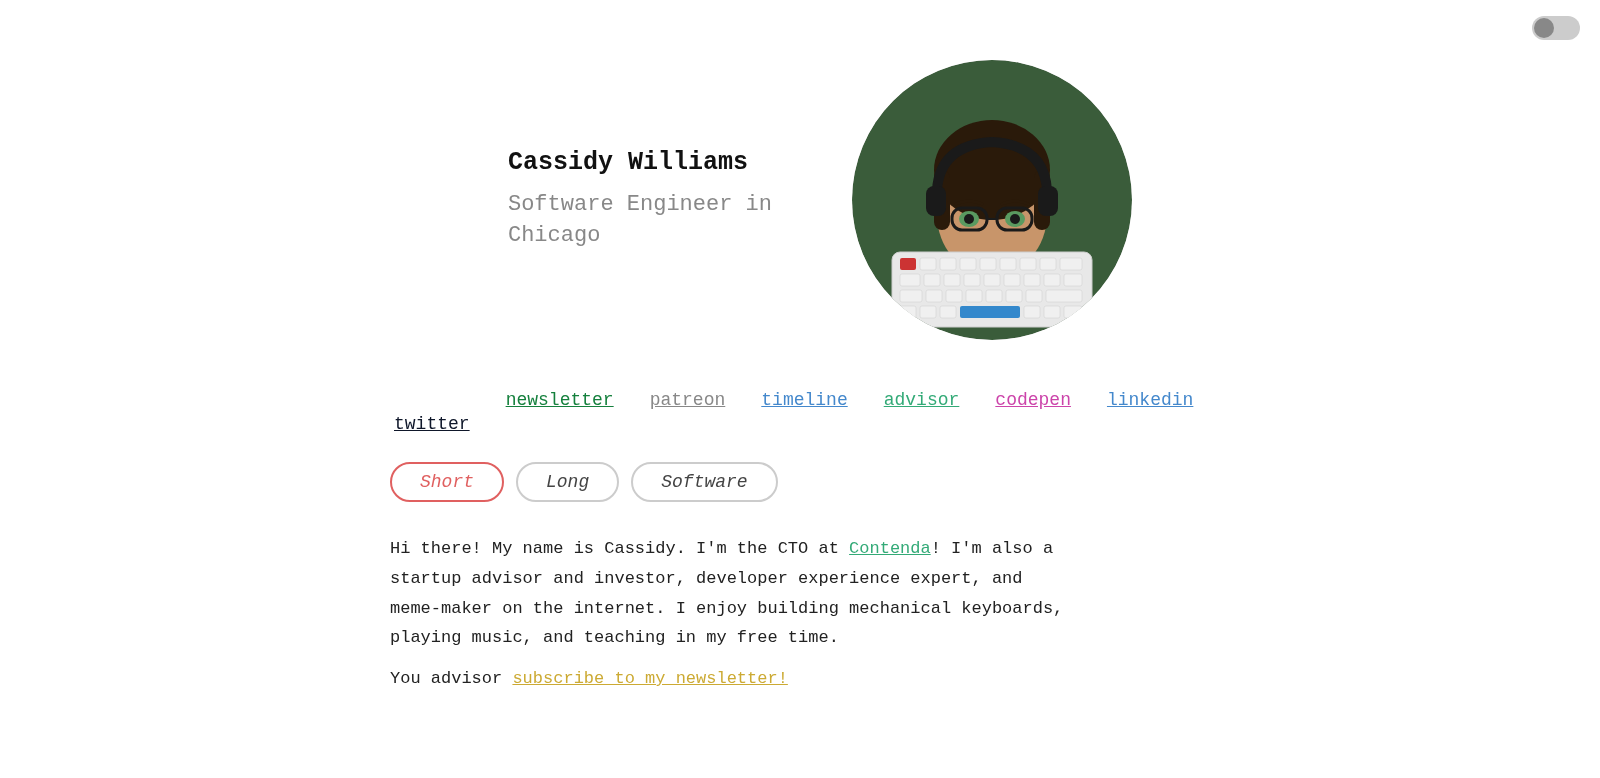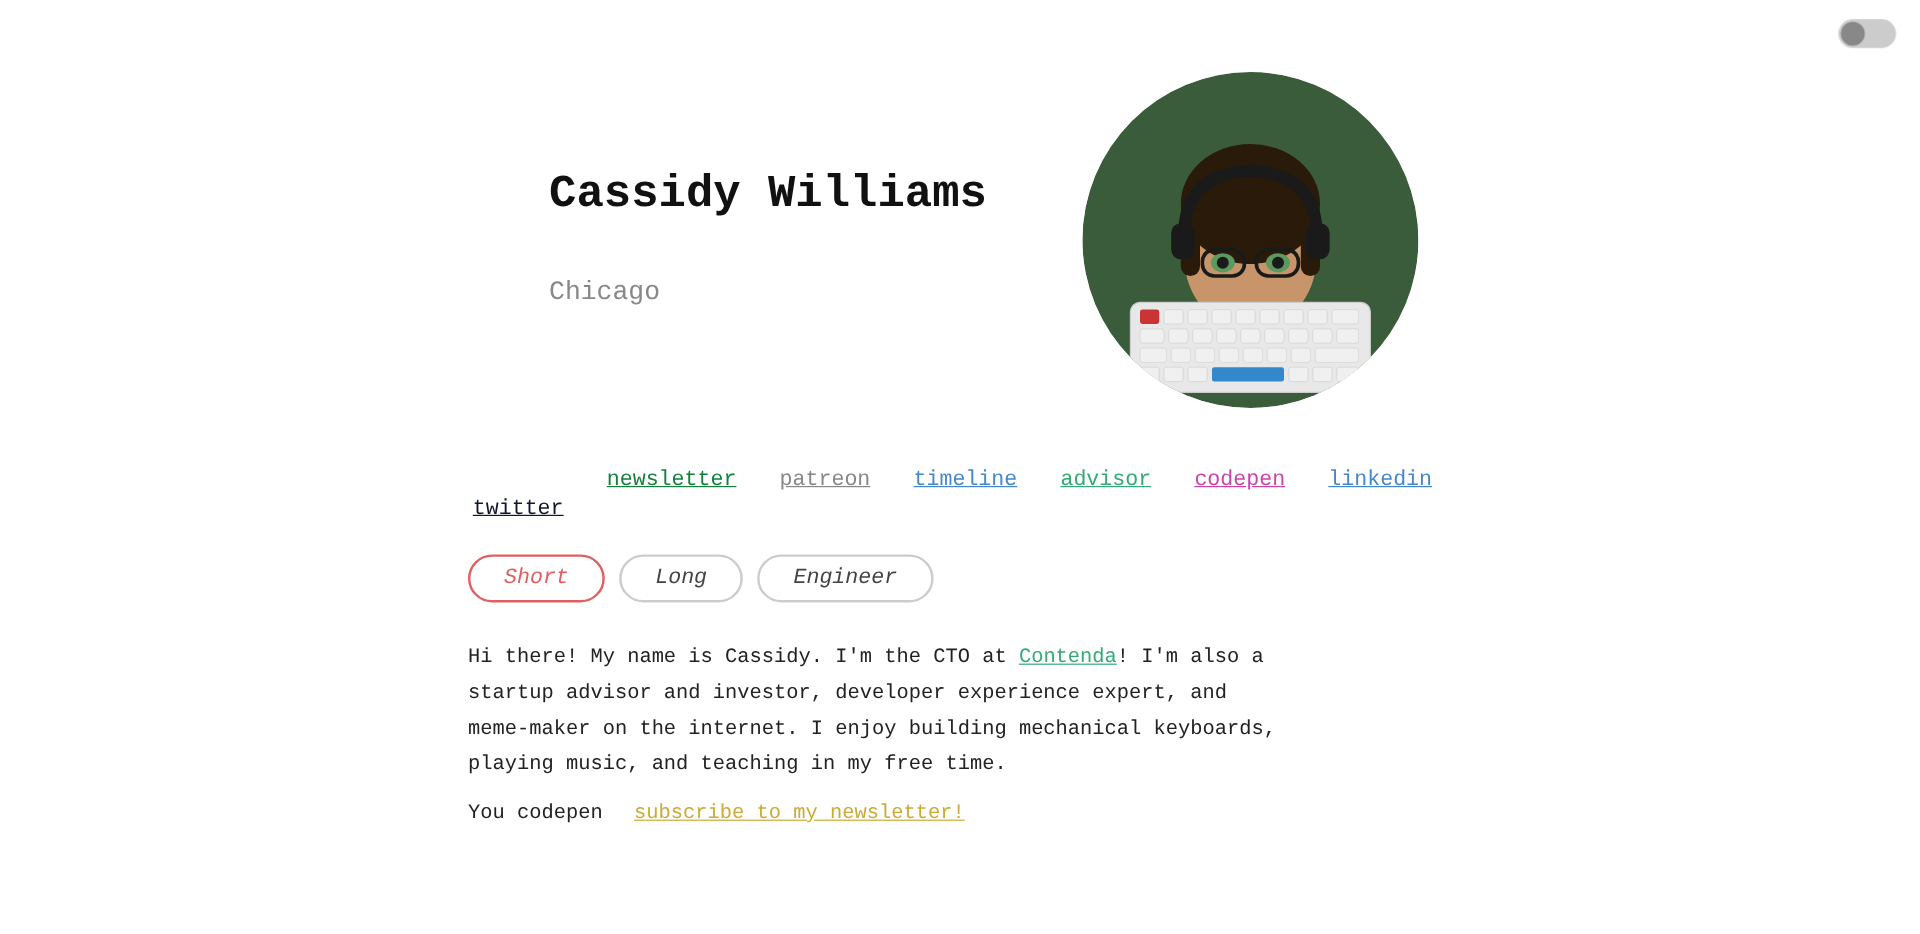--- a/index.html
+++ b/index.html
@@ -63,21 +63,21 @@
       margin-bottom: 50px;
       padding-left: 40px;
     }
 
     .hero-text {
       flex: 0 0 auto;
     }
 
     .hero-name {
       font-family: 'Courier New', Courier, monospace;
-      font-size: 38px;
+      font-size: 25px;
       font-weight: bold;
       color: #111111;
       margin-bottom: 12px;
       line-height: 1.2;
     }
 
     .hero-subtitle {
       font-family: 'Courier New', Courier, monospace;
       font-size: 22px;
       color: #888888;
@@ -169,39 +169,38 @@
     .newsletter-line {
       font-family: 'Courier New', Courier, monospace;
       font-size: 17px;
       color: #222222;
     }
 
     .newsletter-link {
       color: #ccaa33;
       text-decoration: underline;
       cursor: pointer;
-      margin-left: 16px;
     }
   </style>
 </head>
 <body>
 
 <div class="toggle-container">
   <div class="toggle-switch">
     <div class="toggle-knob"></div>
   </div>
 </div>
 
 <div class="main-content">
 
   <div class="hero-section">
     <div class="hero-text">
       <h1 class="hero-name">Cassidy Williams</h1>
       <p class="hero-subtitle">
-        <br>
+        <span>Software Engineer in</span><br>
         <span>Chicago</span>
       </p>
     </div>
 
     <div class="avatar-container">
       <svg class="avatar-svg" viewBox="0 0 280 280" xmlns="http://www.w3.org/2000/svg">
 
         <circle cx="140" cy="140" r="140" fill="#3a5c3a"></circle>
 
         <ellipse cx="140" cy="210" rx="30" ry="35" fill="#c8956a"></ellipse>
@@ -276,24 +275,24 @@
     <a class="nav-link nav-link-patreon" href="#">patreon</a>
     <a class="nav-link nav-link-timeline" href="#">timeline</a>
     <a class="nav-link nav-link-github" href="#">advisor</a>
     <a class="nav-link nav-link-codepen" href="#">codepen</a>
     <a class="nav-link nav-link-linkedin" href="#">linkedin</a>
   </div>
 
   <div class="tab-buttons">
     <button class="tab-btn active">Short</button>
     <button class="tab-btn">Long</button>
-    <button class="tab-btn">Engineer</button>
+    <button class="tab-btn">Software</button>
   </div>
 
   <p class="bio-text">
     <span>Hi there! My name is Cassidy. I'm the CTO at </span><a class="bio-link-green" href="#">Contenda</a><span>! I'm also a startup advisor and investor, developer experience expert, and meme-maker on the internet. I enjoy building mechanical keyboards, playing music, and teaching in my free time.</span>
   </p>
 
   <p class="newsletter-line">
-    <span>You codepen </span><a class="newsletter-link" href="#">subscribe to my newsletter!</a>
+    <span>You advisor </span><a class="newsletter-link" href="#">subscribe to my newsletter!</a>
   </p>
 
 </div>
 
 </body></html>

